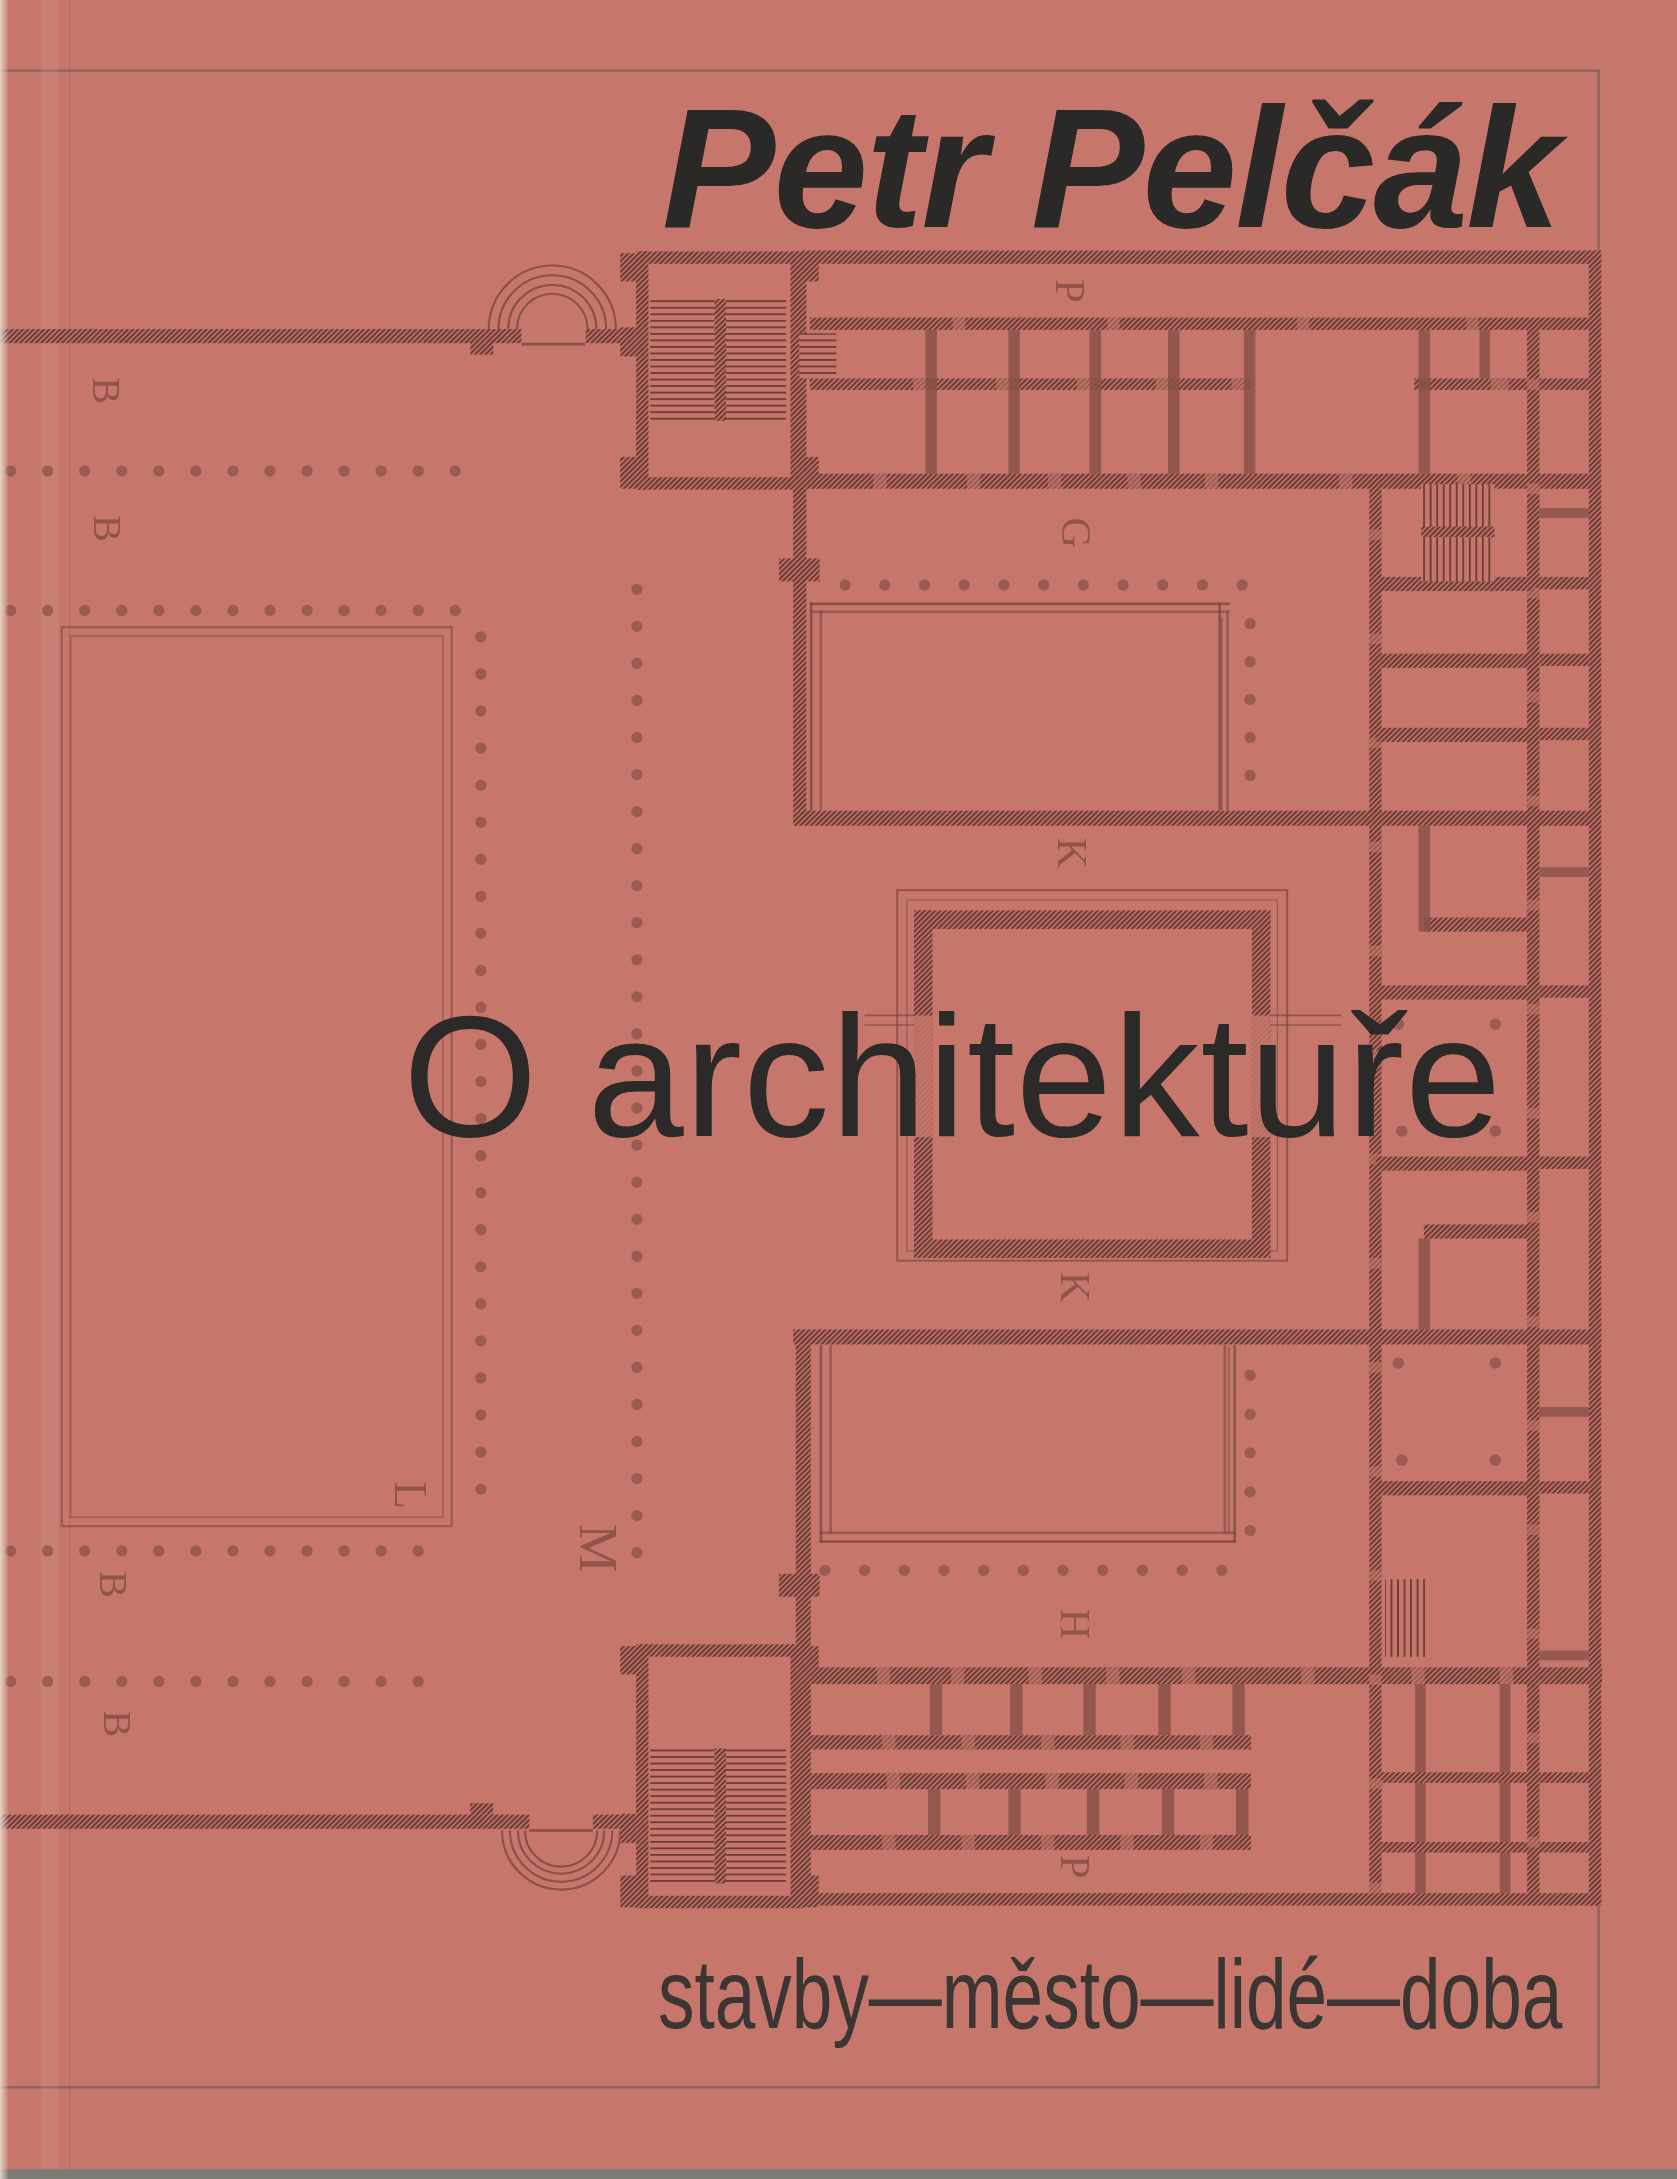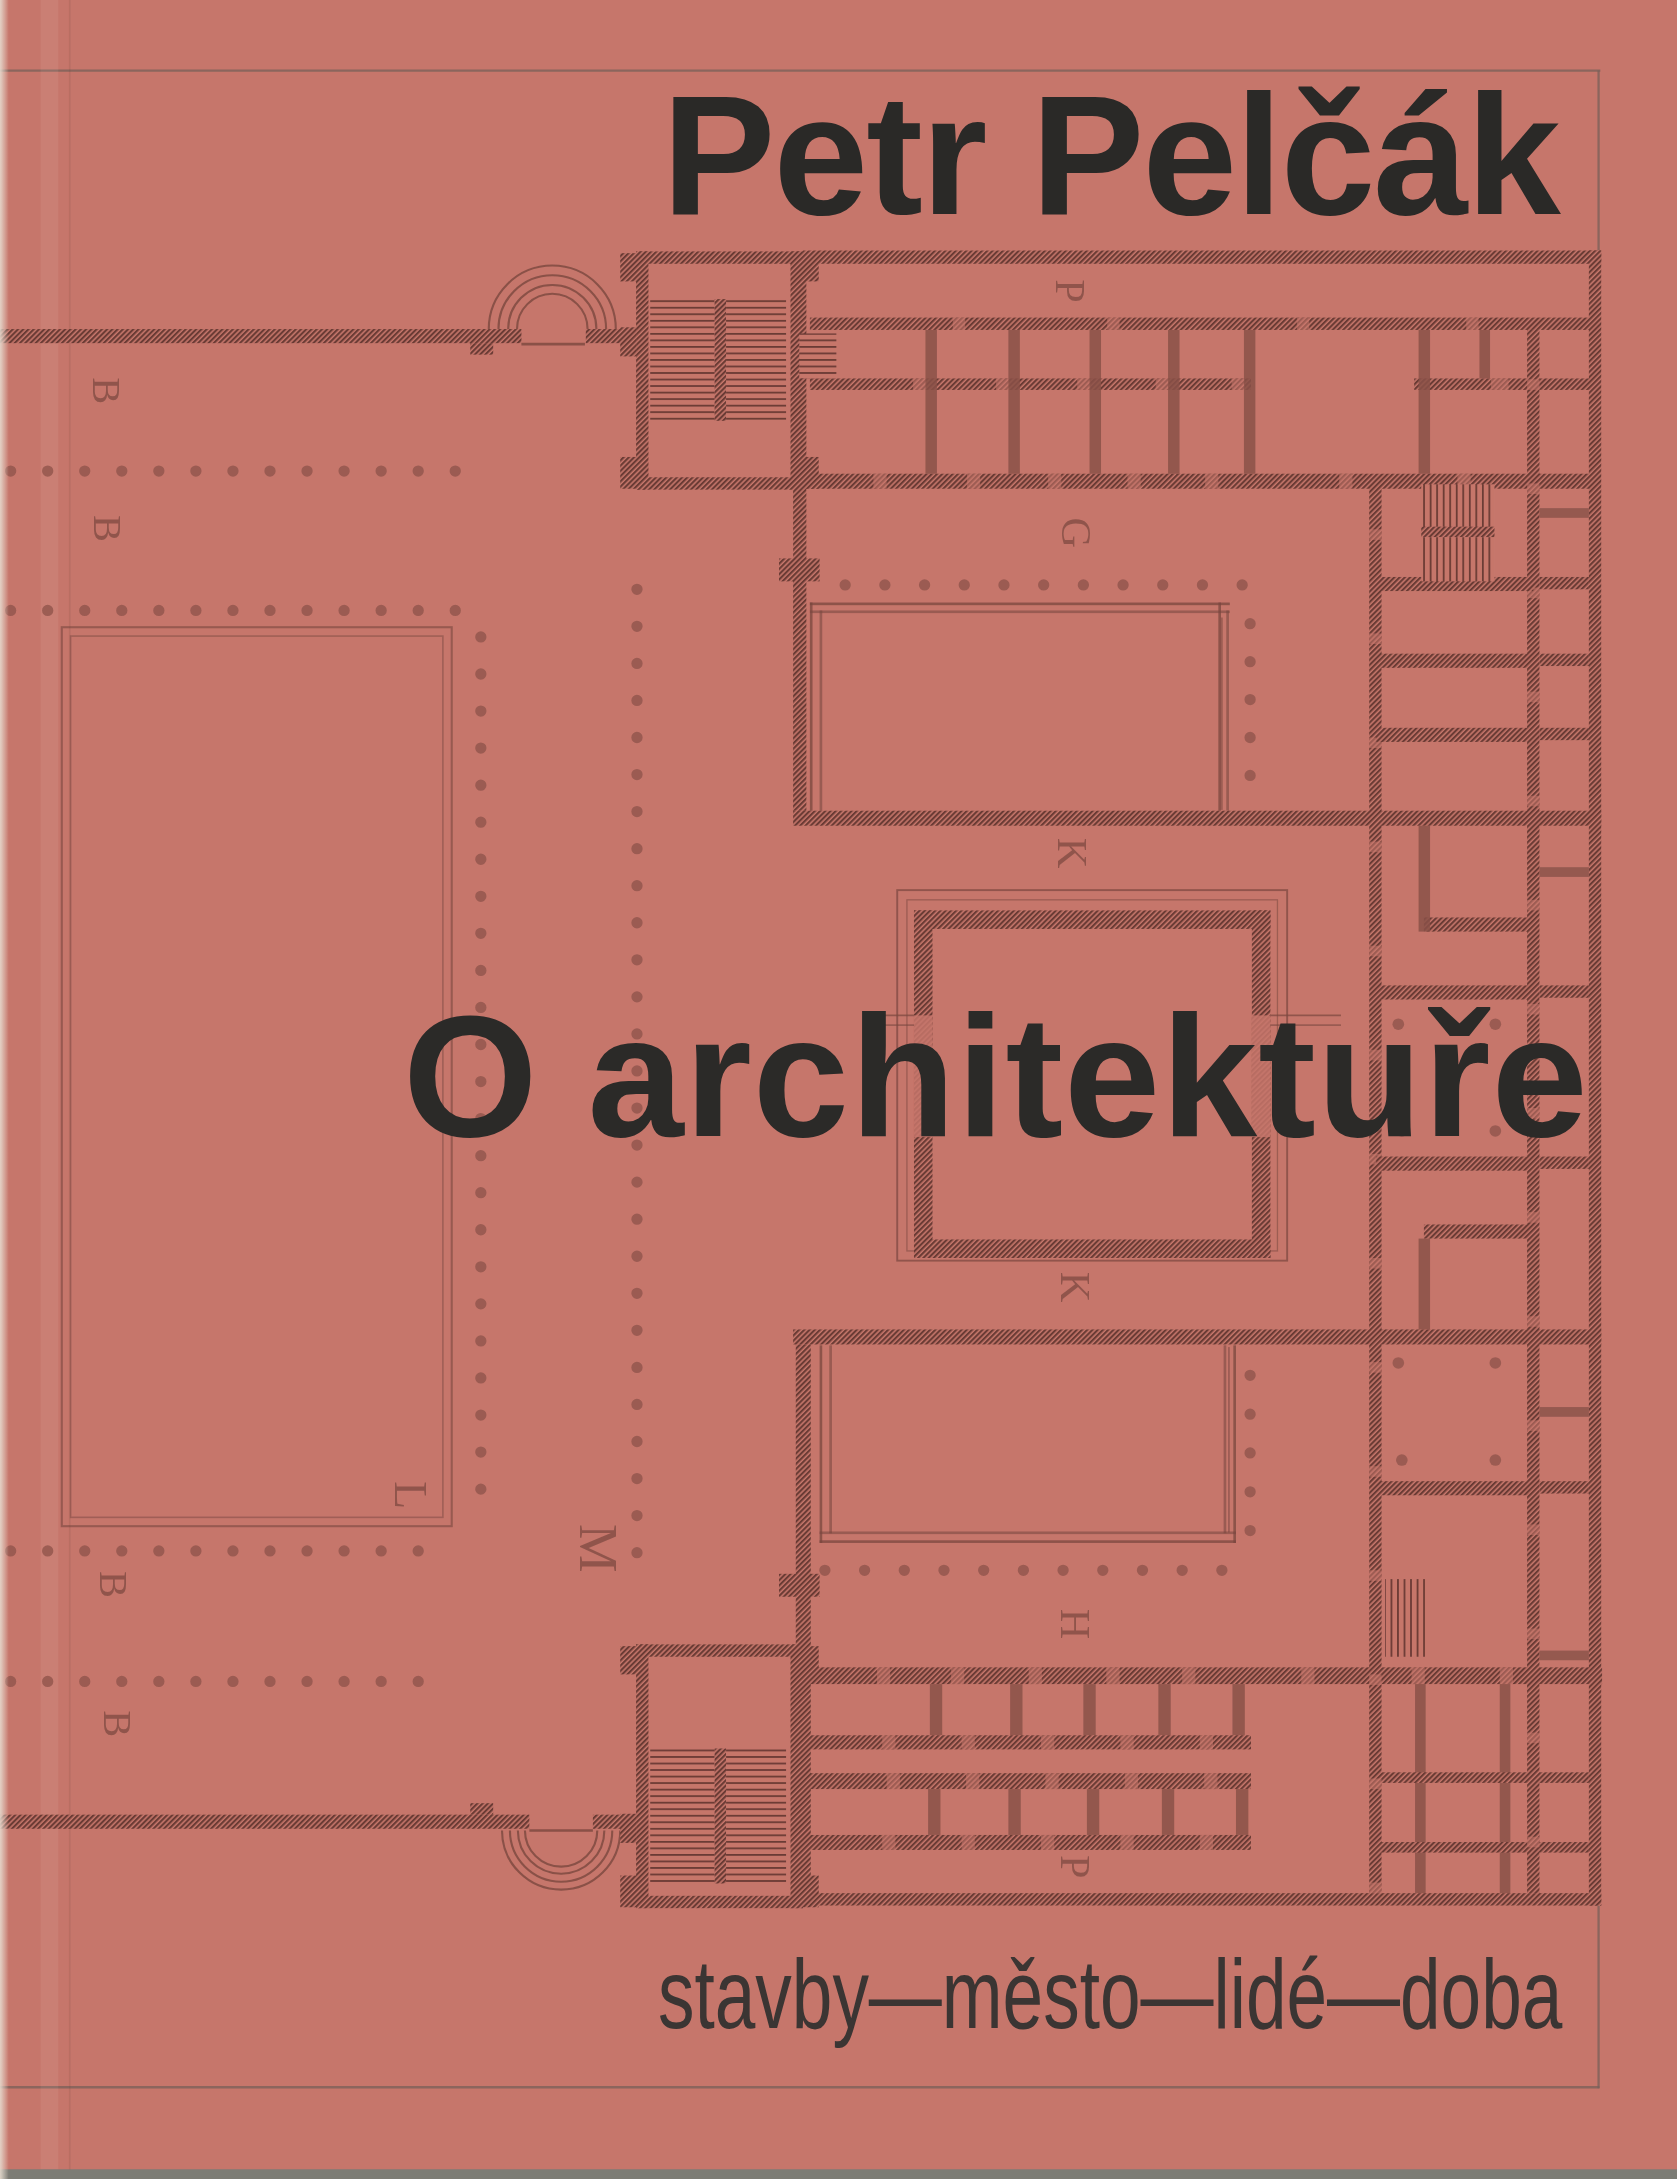--- a/index.html
+++ b/index.html
@@ -1,19 +1,19 @@
 <!DOCTYPE html>
 <html style="font-size:14px"><head><meta charset="utf-8"><style>
 html,body{margin:0;padding:0;}
 body{width:1678px;height:2179px;background:#c6766b;overflow:hidden;position:relative;
 font-family:"Liberation Sans",sans-serif;}
 #plan{position:absolute;left:0;top:0;}
 .t{position:absolute;white-space:nowrap;line-height:1;}
-#t1{left:662px;top:70px;font-size:170px;font-weight:700;color:#2a2927;letter-spacing:-1.8px;}
-#t2{left:403px;top:990px;font-size:173px;font-weight:700;color:#2b2a28;letter-spacing:0.9px;}
+#t1{left:662px;top:83px;font-size:170px;font-weight:700;color:#2a2927;letter-spacing:-1.8px;font-style:italic;}
+#t2{left:403px;top:990px;font-size:173px;font-weight:400;color:#2b2a28;letter-spacing:0.9px;}
 #t3{left:658px;top:1944px;font-size:99px;font-weight:400;color:#3b3533;letter-spacing:0;transform:scaleX(0.737);transform-origin:0 0;}
 </style></head>
 <body>
 <svg id="plan" width="1678" height="2179" viewBox="0 0 1902 2470">
 <defs>
 <pattern id="hat" width="4.2" height="4.2" patternUnits="userSpaceOnUse" patternTransform="rotate(45)">
 <rect width="4.2" height="4.2" fill="#c6766b"></rect>
         <rect width="2.4" height="4.2" fill="#6a3b34"></rect>
 </pattern>
 <pattern id="stH" width="8" height="7.4" patternUnits="userSpaceOnUse">

